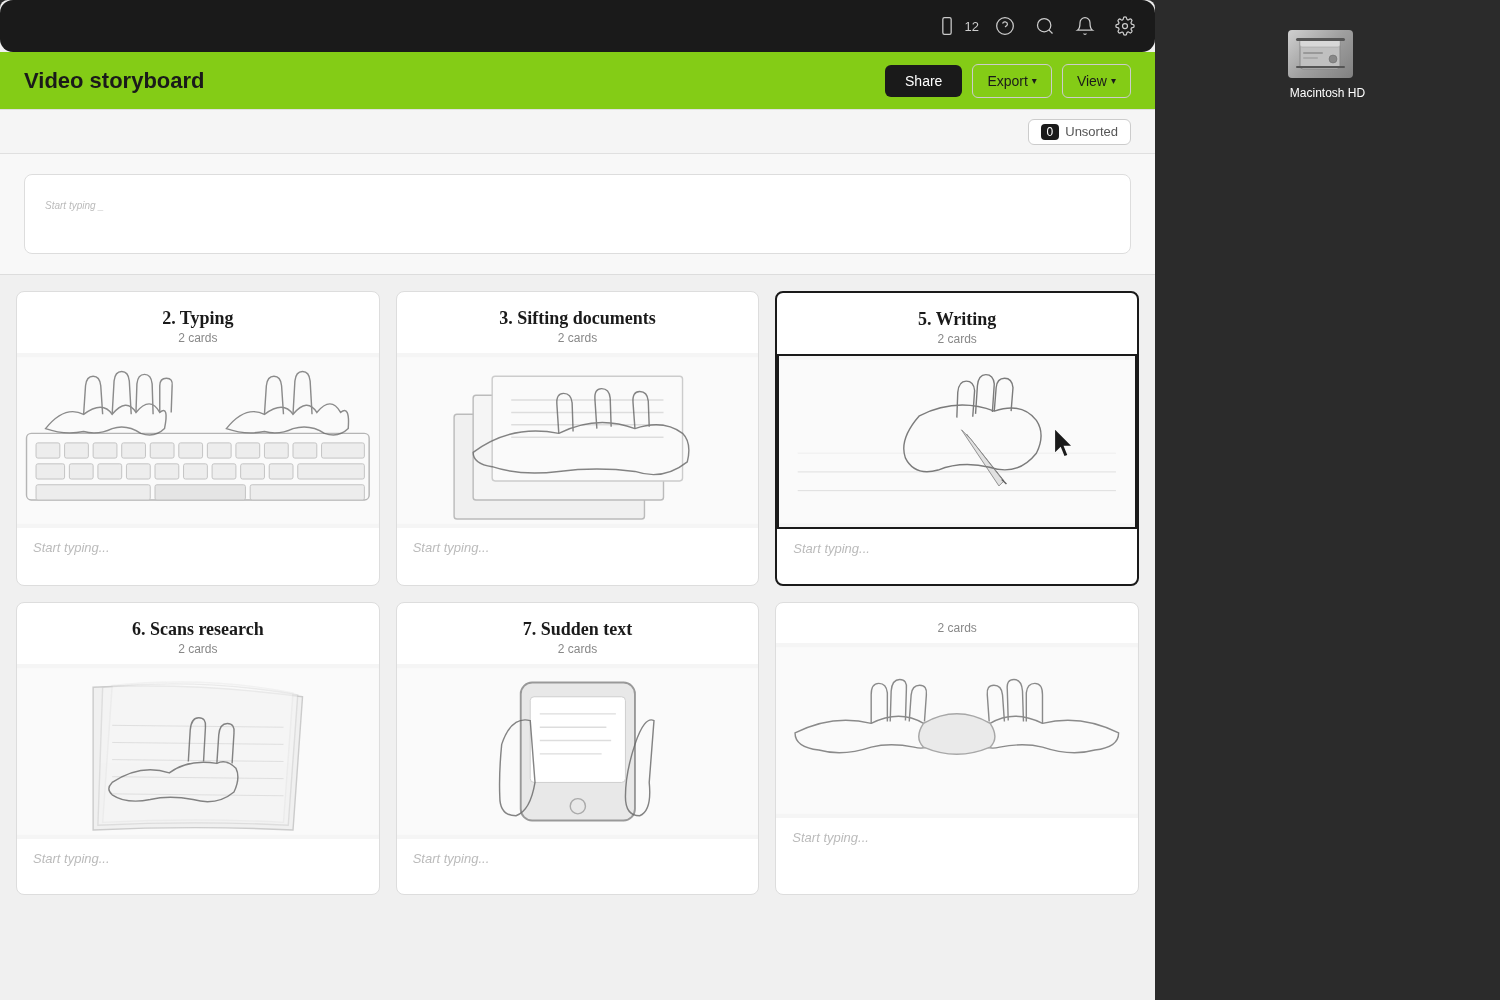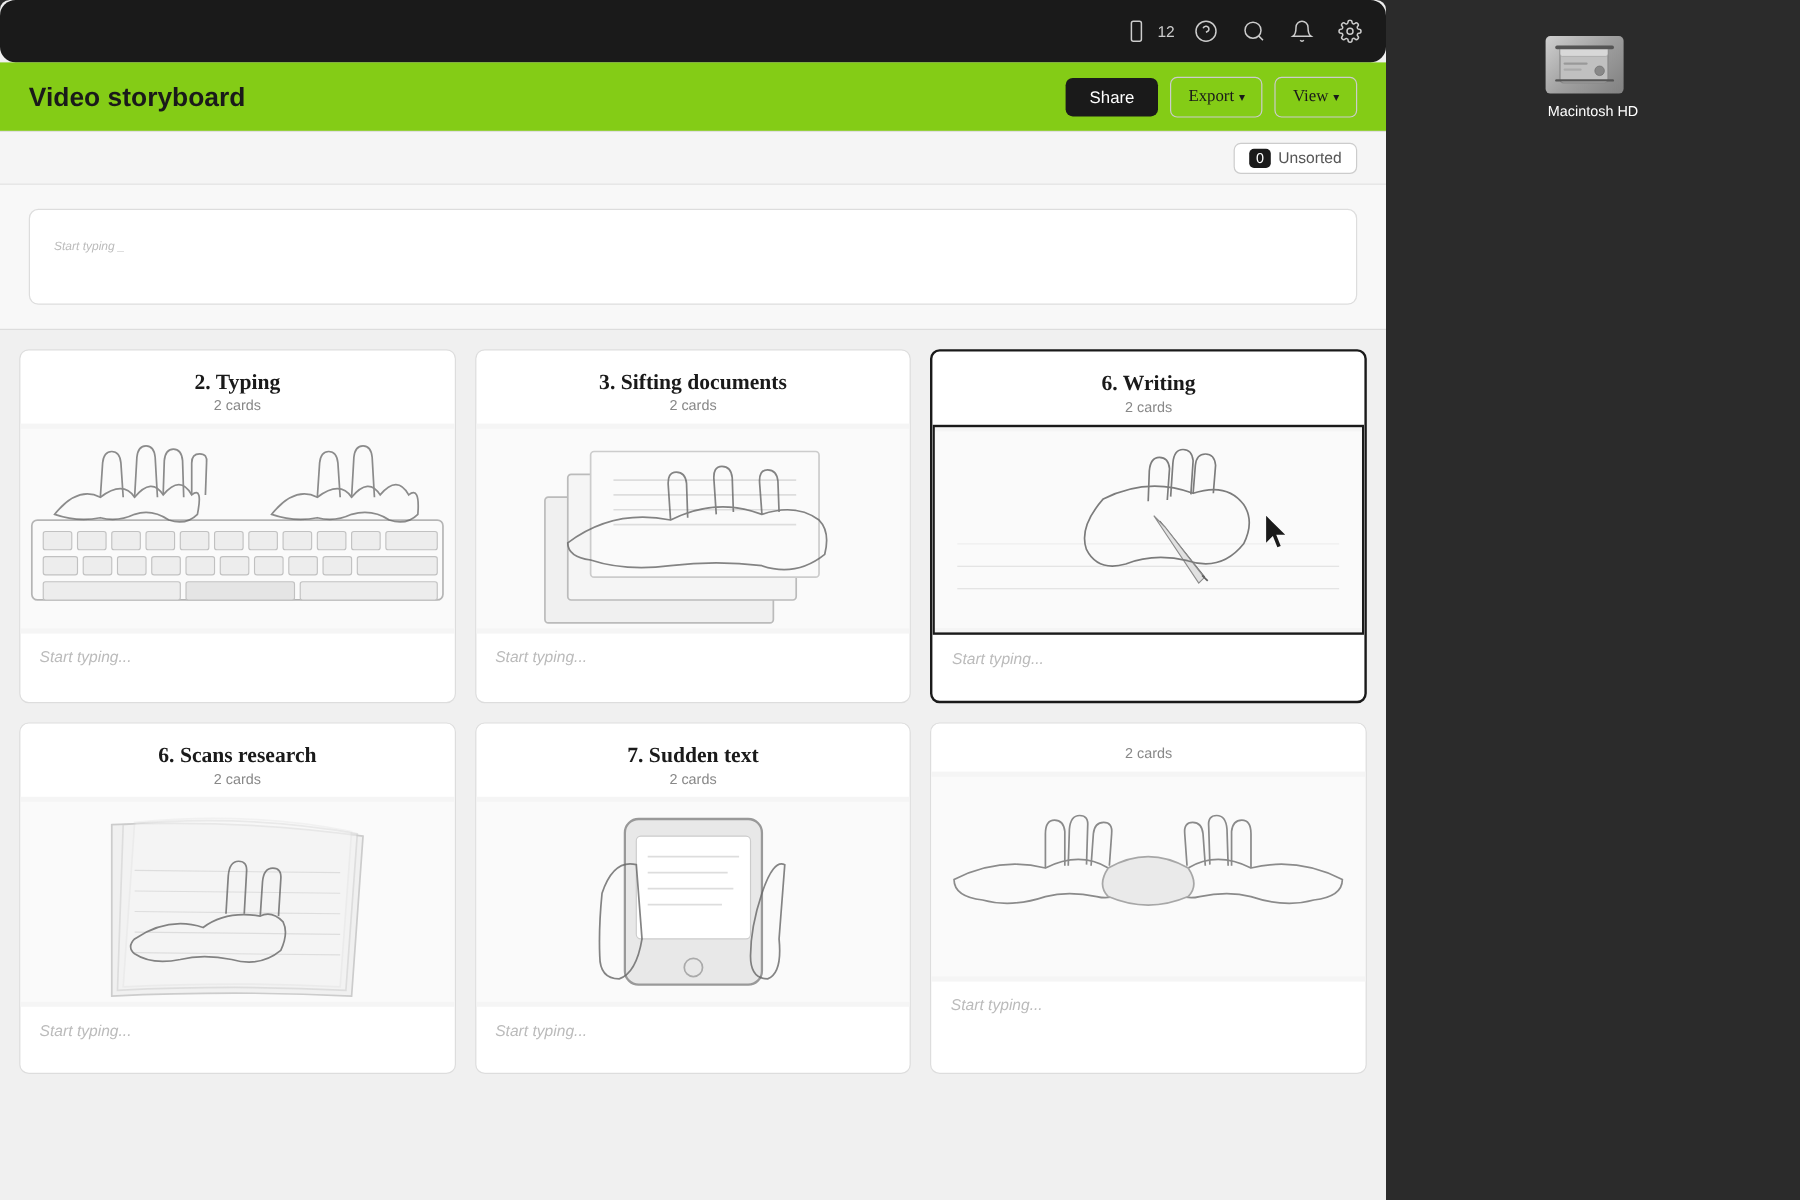--- a/index.html
+++ b/index.html
@@ -105,21 +105,20 @@
       background: transparent;
       color: #1a1a1a;
       border: 1px solid #ccc;
       padding: 8px 14px;
       border-radius: 6px;
       font-size: 14px;
       cursor: pointer;
       display: flex;
       align-items: center;
       gap: 4px;
-      font-family: Liberation Serif, serif;
     }
     .chevron {
       font-size: 10px;
     }
 
     
     .sub-toolbar {
       background: #f5f5f5;
       height: 44px;
       display: flex;
@@ -459,21 +458,21 @@
             </g>
           </svg>
         </div>
         <div class="card-text-input">
           <span style="color:#bbb; font-style:italic;">Start typing...</span>
         </div>
       </div>
 
       <div class="storyboard-card selected">
         <div class="card-header">
-          <div class="card-title">6. Writing</div>
+          <div class="card-title">5. Writing</div>
           <div class="card-subtitle">2 cards</div>
         </div>
         <div class="card-image" style="border: 2px solid #1a1a1a; position:relative;">
           <svg viewBox="0 0 380 175" xmlns="http://www.w3.org/2000/svg">
             <rect width="380" height="175" fill="#fafafa"></rect>
 
             <g stroke="#ccc" stroke-width="1" fill="none">
               <line x1="20" y1="120" x2="360" y2="120" stroke="#ddd"></line>
               <line x1="20" y1="100" x2="360" y2="100" stroke="#eee"></line>
               <line x1="20" y1="140" x2="360" y2="140" stroke="#ddd"></line>

